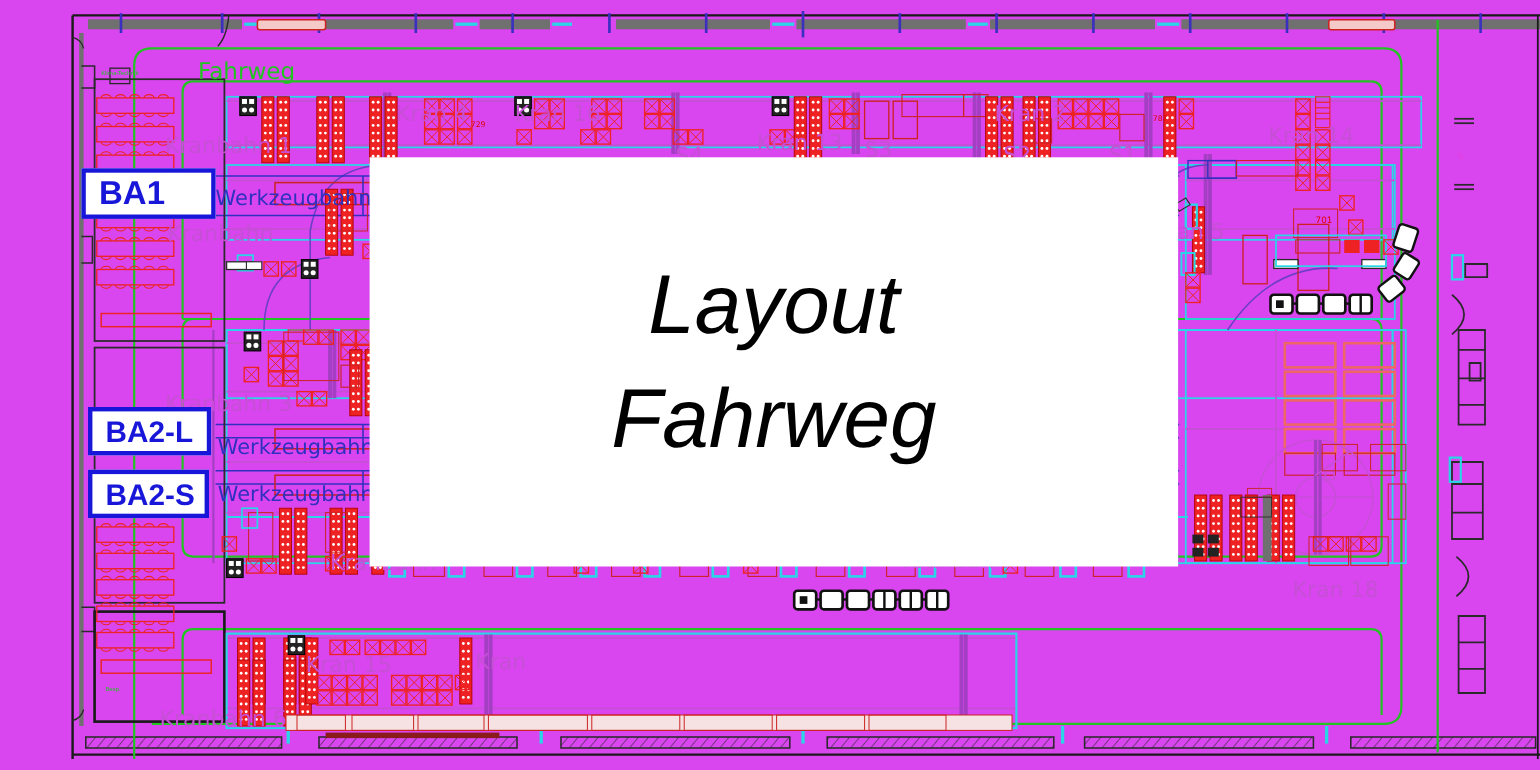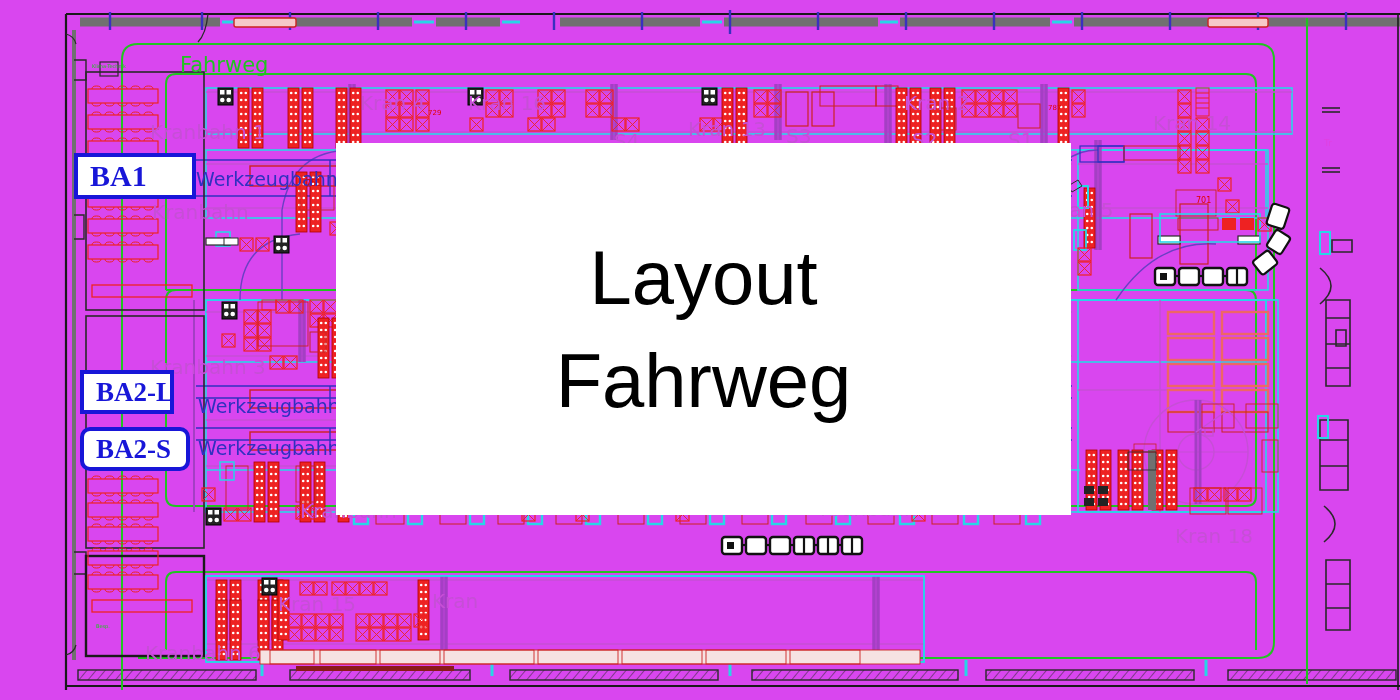--- a/index.html
+++ b/index.html
@@ -8,39 +8,40 @@
   #cad{position:absolute;left:0;top:0;width:1400px;height:700px;}
   
   .center-mask{
     position:absolute;left:336px;top:143px;width:735px;height:372px;
     background:#ffffff;z-index:40;
   }
   .title-wrap{
     position:absolute;left:336px;top:143px;width:735px;height:372px;z-index:41;
     display:flex;flex-direction:column;align-items:center;justify-content:center;
     gap:27px;
+    font-style:italic;
   }
   .title-line{
     font-family:"Liberation Sans",sans-serif;
     font-size:76px;line-height:1;color:#000;font-weight:400;letter-spacing:0px;
   }
   
   .callout{
     position:absolute;z-index:60;background:#ffffff;
     border:4px solid #1816d8;box-sizing:border-box;
-    display:flex;flex-direction:column;align-items:flex-start;justify-content:center;
-    color:#1816d8;font-weight:bold;font-family:Liberation Serif, serif;
+    display:flex;flex-direction:column;align-items:flex-start;justify-content:flex-end;
+    color:#1816d8;font-weight:bold;font-family:Liberation Sans, sans-serif;
     padding:2px 12px;
   }
   .callout .ctext{white-space:nowrap;line-height:1.12;}
   #callout-ba1{left:74px;top:153px;width:122px;height:46px;}
   #callout-ba1 .ctext{font-size:30px;}
-  #callout-ba2l{left:80px;top:370px;width:94px;height:44px;}
+  #callout-ba2l{left:80px;top:370px;width:112px;height:44px;}
   #callout-ba2l .ctext{font-size:27px;}
-  #callout-ba2s{left:80px;top:427px;width:110px;height:44px;border-radius:10px;}
+  #callout-ba2s{left:80px;top:427px;width:110px;height:44px;}
   #callout-ba2s .ctext{font-size:27px;}
   #callout-zyl{left:494px;top:592px;width:155px;height:62px;}
   #callout-zyl .ctext{font-size:20px;}
 </style>
 </head>
 <body>
 
 <div id="stage">
 
   <svg id="cad" viewBox="0 0 1400 700">

